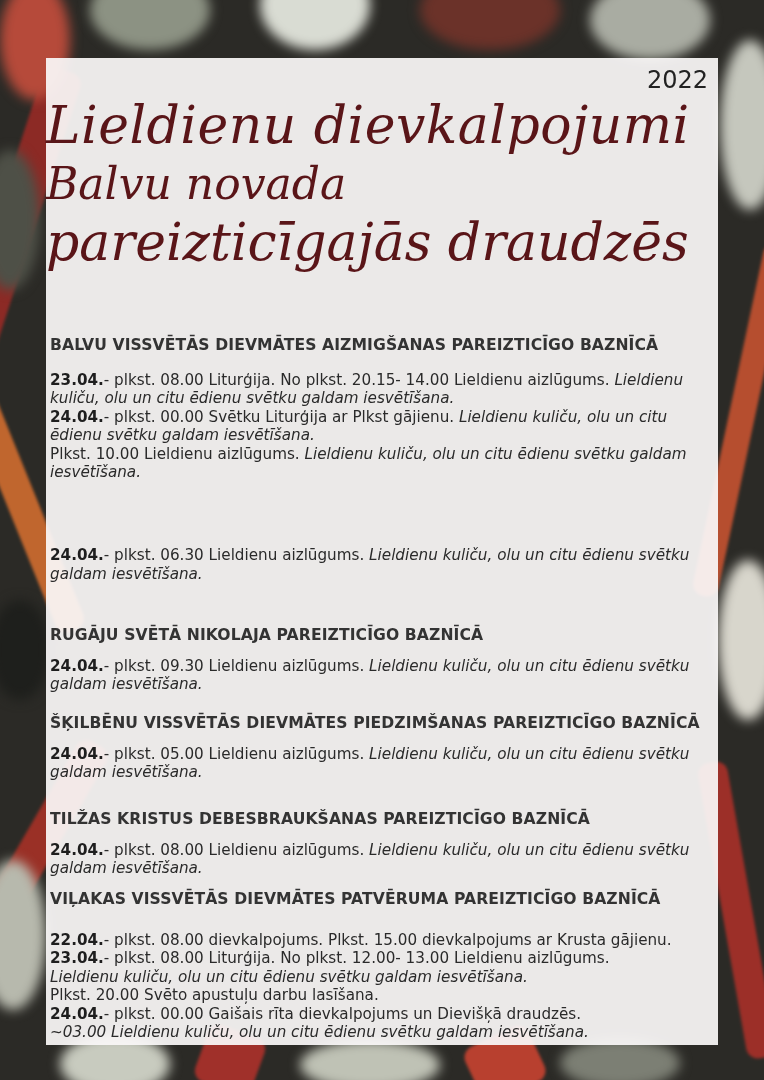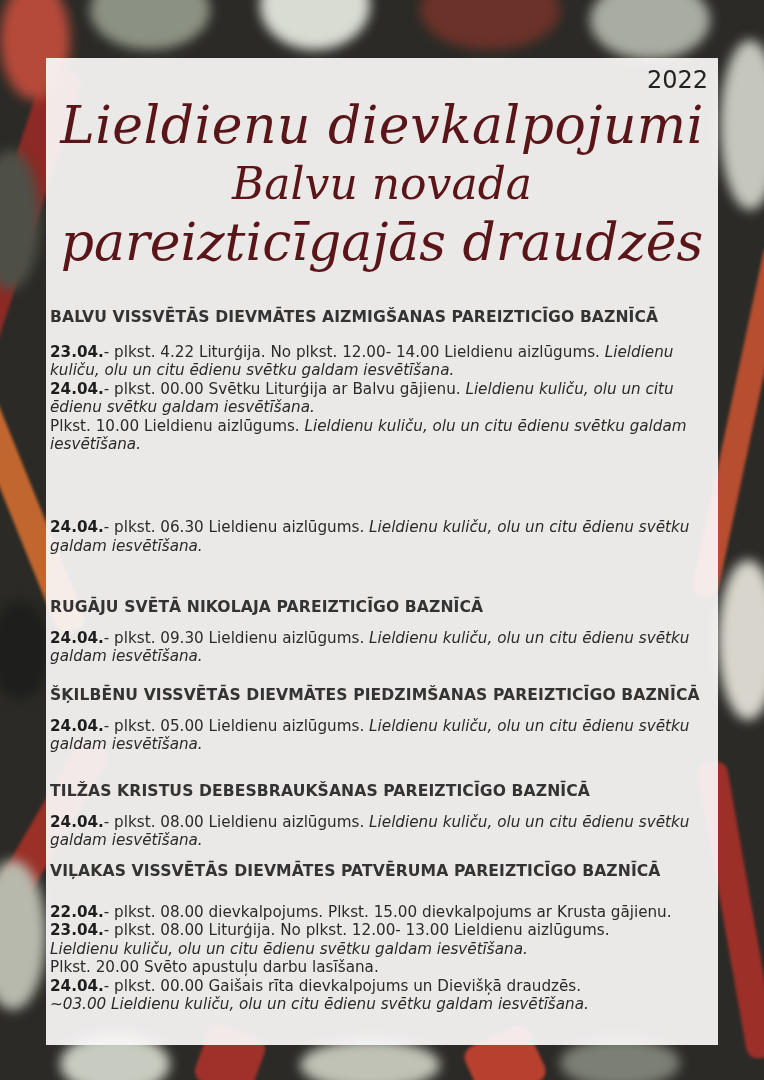--- a/index.html
+++ b/index.html
@@ -14,31 +14,31 @@
     .panel {
       position: absolute; left: 46px; top: 58px; width: 672px; height: 987px;
       background: rgba(250, 248, 248, 0.93);
       box-sizing: border-box;
     }
     .year {
       position: absolute; right: 10px; top: 8px;
       font-size: 24px; color: #222; font-family: "DejaVu Sans", sans-serif;
     }
     .title {
-      position: absolute; left: 0; right: 0; top: 36px; text-align: center;
+      position: absolute; left: 0; right: 0; top: 36px; 
       color: #5a1518; font-family: "DejaVu Serif", serif; font-style: italic;
     }
     .title .l1 { font-size: 52px; line-height: 62px; letter-spacing: 0.5px; }
     .title .l2 { font-size: 44px; line-height: 56px; }
     .title .l3 { font-size: 52px; line-height: 60px; }
     .content {
       position: absolute; left: 4px; right: 8px; top: 250px;
       font-size: 15.2px; line-height: 18.5px; color: #2a2a2a;
     }
-    .section { position: absolute; left: 0; right: 0; }
+    .section { position: absolute; left: 0; right: 0; margin-top: 28px; }
     .sec-title {
       font-weight: bold; font-size: 15.6px; color: #333; letter-spacing: 0.1px;
       white-space: nowrap;
     }
     .sec-body { margin-top: 16px; }
     .sec-body.tight { margin-top: 12px; }
     .line b { font-weight: bold; color: #1e1e1e; }
     .line i { font-style: italic; }
   </style>
 </head>
@@ -74,22 +74,22 @@
     <div class="l1">Lieldienu dievkalpojumi</div>
     <div class="l2">Balvu novada</div>
     <div class="l3">pareizticīgajās draudzēs</div>
   </header>
 
   <div class="content">
 
     <section class="section" style="top:0px;">
       <div class="sec-title">BALVU VISSVĒTĀS DIEVMĀTES AIZMIGŠANAS PAREIZTICĪGO BAZNĪCĀ</div>
       <div class="sec-body">
-        <div class="line"><b>23.04.</b><span>- plkst. 4.22 Liturģija. No plkst. 12.00- 14.00 Lieldienu aizlūgums. </span><i>Lieldienu kuliču, olu un citu ēdienu svētku galdam iesvētīšana.</i></div>
-        <div class="line"><b>24.04.</b><span>- plkst. 00.00 Svētku Liturģija ar Balvu gājienu. </span><i>Lieldienu kuliču, olu un citu ēdienu svētku galdam iesvētīšana.</i></div>
+        <div class="line"><b>23.04.</b><span>- plkst. 08.00 Liturģija. No plkst. 20.15- 14.00 Lieldienu aizlūgums. </span><i>Lieldienu kuliču, olu un citu ēdienu svētku galdam iesvētīšana.</i></div>
+        <div class="line"><b>24.04.</b><span>- plkst. 00.00 Svētku Liturģija ar Plkst gājienu. </span><i>Lieldienu kuliču, olu un citu ēdienu svētku galdam iesvētīšana.</i></div>
         <div class="line"><span>Plkst. 10.00 Lieldienu aizlūgums. </span><i>Lieldienu kuliču, olu un citu ēdienu svētku galdam iesvētīšana.</i></div>
       </div>
     </section>
 
     <section class="section" style="top:198px;">
       <div class="sec-body tight">
         <div class="line"><b>24.04.</b><span>- plkst. 06.30 Lieldienu aizlūgums. </span><i>Lieldienu kuliču, olu un citu ēdienu svētku galdam iesvētīšana.</i></div>
       </div>
     </section>
 

